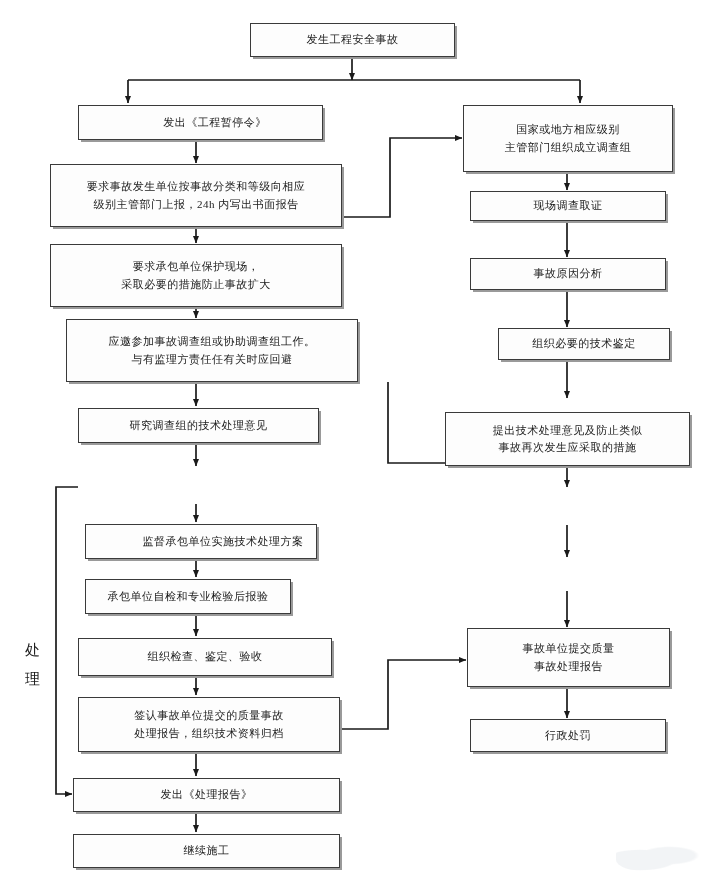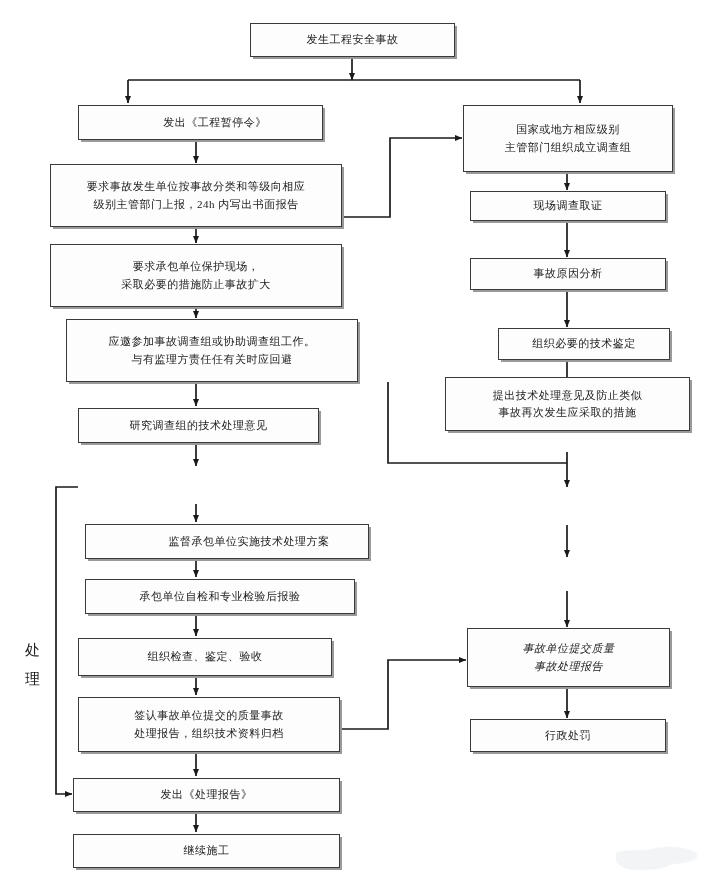--- a/index.html
+++ b/index.html
@@ -139,25 +139,25 @@
   <div class="node-box" style="left:66px; top:319px; width:292px; height:63px;">
     <span class="node-text">应邀参加事故调查组或协助调查组工作。
 与有监理方责任任有关时应回避</span>
   </div>
 
   <div class="node-box" style="left:78px; top:408px; width:241px; height:35px;">
     <span class="node-text">研究调查组的技术处理意见</span>
   </div>
 
 
-  <div class="node-box" style="left:85px; top:524px; width:284px; height:35px;padding-left:44px;">
+  <div class="node-box" style="left:85px; top:524px; width:232px; height:35px;padding-left:44px;">
     <span class="node-text">监督承包单位实施技术处理方案</span>
   </div>
 
-  <div class="node-box" style="left:85px; top:579px; width:270px; height:35px;">
+  <div class="node-box" style="left:85px; top:579px; width:206px; height:35px;">
     <span class="node-text">承包单位自检和专业检验后报验</span>
   </div>
 
   <div class="node-box" style="left:78px; top:638px; width:254px; height:38px;">
     <span class="node-text">组织检查、鉴定、验收</span>
   </div>
 
   <div class="node-box" style="left:78px; top:697px; width:262px; height:55px;">
     <span class="node-text">签认事故单位提交的质量事故
 处理报告，组织技术资料归档</span>
@@ -181,28 +181,28 @@
   </div>
 
   <div class="node-box" style="left:470px; top:258px; width:196px; height:32px;">
     <span class="node-text">事故原因分析</span>
   </div>
 
   <div class="node-box" style="left:470px; top:328px; width:172px; height:32px;margin-left:28px;">
     <span class="node-text">组织必要的技术鉴定</span>
   </div>
 
-  <div class="node-box" style="left:445px; top:377px; width:245px; height:54px;">
+  <div class="node-box" style="left:445px; top:412px; width:245px; height:54px;">
     <span class="node-text">提出技术处理意见及防止类似
 事故再次发生应采取的措施</span>
   </div>
 
 
 
-  <div class="node-box" style="left:467px; top:628px; width:203px; height:59px;font-style:italic;">
+  <div class="node-box" style="left:467px; top:628px; width:203px; height:59px;">
     <span class="node-text">事故单位提交质量
 事故处理报告</span>
   </div>
 
   <div class="node-box" style="left:470px; top:719px; width:196px; height:33px;">
     <span class="node-text">行政处罚</span>
   </div>
 
   <div class="side-label" style="left:18px; top:636px; width:30px; white-space:pre-line;"><span>处
 理</span></div>

